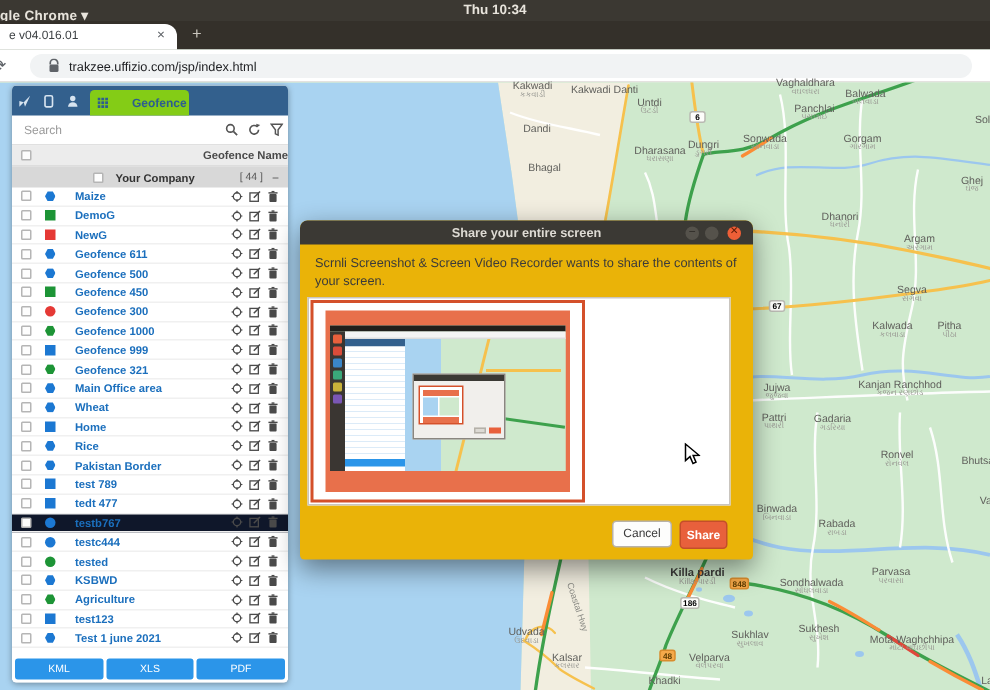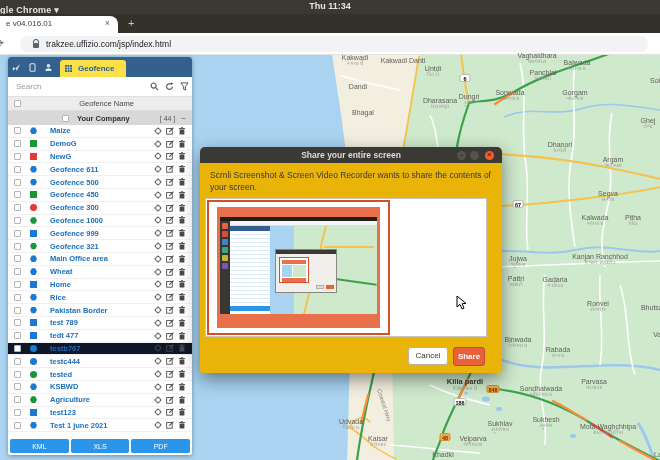--- a/index.html
+++ b/index.html
@@ -36,29 +36,29 @@
   .map-label.rot .en{font-size:6px;color:#8a8a84;}
   .shield{position:absolute;transform:translate(-50%,-50%);min-width:11px;height:8px;line-height:8px;font-size:5.5px;font-weight:bold;text-align:center;border-radius:2px;padding:0 1px;}
   .shield.orange{background:#f6a94a;border:1px solid #d98c2e;color:#5d3c00;}
   .shield.white{background:#fdfdfb;border:1px solid #b9b9b2;color:#55555
   0;}
 
   
   #sidebar{position:absolute;left:8px;top:2px;width:184px;height:398px;background:#fff;border-radius:3px;box-shadow:0 1px 4px rgba(0,0,0,.35);display:flex;flex-direction:column;overflow:hidden;}
   #sb-tabs{height:20px;background:#33608d;display:flex;align-items:flex-end;flex:none;}
   .sb-tab-icon{width:16px;height:20px;display:flex;align-items:center;justify-content:center;flex:none;}
-  #sb-active-tab{margin-left:4px;height:17px;width:66px;background:#fde047;border-radius:3px 3px 0 0;display:flex;align-items:center;gap:6px;padding-left:5px;}
+  #sb-active-tab{margin-left:4px;height:17px;width:66px;background:#84cc16;border-radius:3px 3px 0 0;display:flex;align-items:center;gap:16px;padding-left:5px;}
   #sb-active-tab span{font-size:8px;font-weight:bold;color:#2d5e8f;}
   #sb-search{height:20px;border-bottom:1px solid #e0e0e0;display:flex;align-items:center;flex:none;}
   #search-input{border:none;outline:none;flex:1;font-size:8px;color:#444;padding-left:8px;background:transparent;}
   #search-input::placeholder{color:#9a9a9a;}
   .sb-sicon{width:15px;display:flex;justify-content:center;flex:none;}
   #sb-colhead{height:14px;background:#ececec;border-bottom:1px solid #ddd;display:flex;align-items:center;flex:none;}
   #sb-colhead .cb{margin-left:6px;}
-  #colhead-label{flex:1;text-align:center;font-size:7.5px;font-weight:normal;color:#4a4a4a;}
+  #colhead-label{flex:1;text-align:right;font-size:7.5px;font-weight:bold;color:#4a4a4a;}
   #sb-group{height:14px;background:#d8d8d8;display:flex;align-items:center;flex:none;padding-left:48px;}
   #sb-group .cb{margin-left:6px;}
   #group-name{font-size:7.5px;font-weight:bold;color:#333;margin-left:8px;flex:1;}
   #group-count{font-size:7px;color:#555;margin-right:6px;}
   #group-collapse{font-size:8px;color:#555;margin-right:6px;}
   #geofence-list{flex:1;overflow:hidden;}
   .g-row{height:12.8px;display:flex;align-items:center;border-bottom:1px solid #f0f0f0;}
   .g-row.selected{background:#0f172a;}
   .cb{width:7px;height:7px;background:#fdfdfd;border:1px solid #b5b5b5;border-radius:1px;flex:none;}
   .g-row .cb{margin-left:6px;}
@@ -108,21 +108,21 @@
 
   #cursor{position:absolute;left:256px;top:148px;z-index:10;}
 </style>
 </head>
 <body>
 
 <div id="page">
 
   <div id="top-panel">
     <span id="app-menu"><span>gle Chrome</span> <span>▾</span></span>
-    <span id="clock">Thu 11:34</span>
+    <span id="clock">Thu 10:34</span>
   </div>
 
   <div id="tab-strip">
     <div id="tab">
       <span id="tab-title">e v04.016.01</span>
       <span id="tab-close">×</span>
     </div>
     <span id="new-tab">+</span>
   </div>
 

